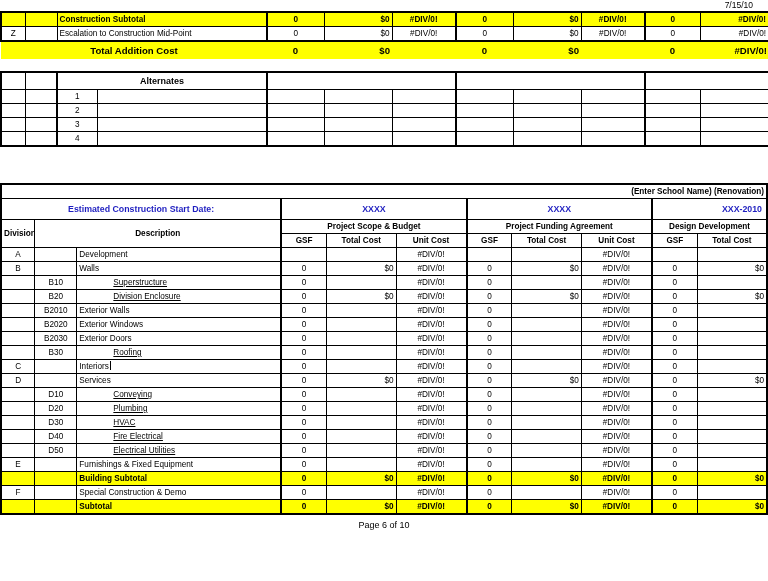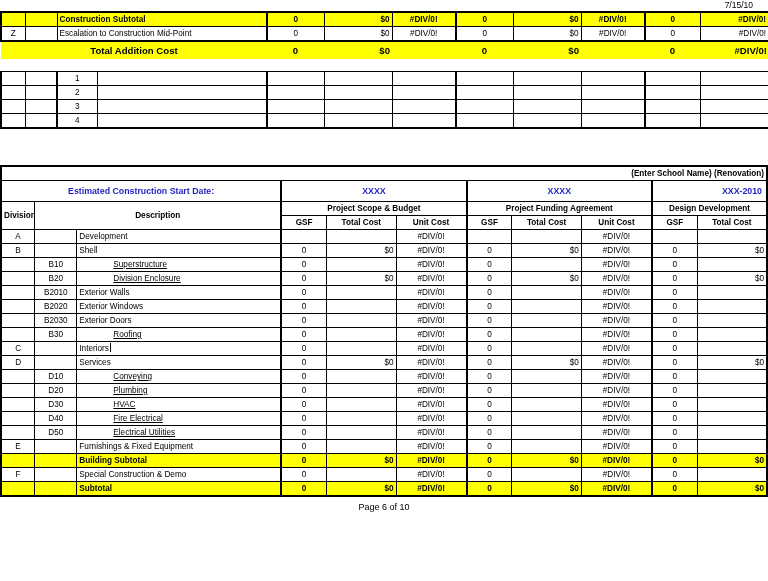--- a/index.html
+++ b/index.html
@@ -180,20 +180,28 @@
       <col style="width:57px">
         <col style="width:68px">
         <col style="width:64px">
       <col style="width:57px">
         <col style="width:68px">
         <col style="width:64px">
       <col style="width:55px">
         <col style="width:69px">
     </colgroup>
     <tbody id="alt-rows">
+        <tr>
+          <td style="border-left:2px solid #000;border-top:2px solid #000;height:16px;"></td>
+          <td style="border-top:2px solid #000;height:16px;"></td>
+          <td class="c b" style="border-top:2px solid #000;border-left:2px solid #000;height:16px;font-size:9px;border-right:2px solid #000;" colspan="2">Alternates</td>
+          <td style="border-top:2px solid #000;border-left:2px solid #000;height:16px;" colspan="3"></td>
+          <td style="border-top:2px solid #000;border-left:2px solid #000;height:16px;" colspan="3"></td>
+          <td style="border-top:2px solid #000;border-left:2px solid #000;height:16px;border-right:2px solid #000;" colspan="2"></td>
+        </tr>
         <tr>
           <td style="border-left:2px solid #000;"></td>
           <td></td>
           <td class="c" style="border-left:2px solid #000;">1</td>
           <td class="l" style="border-right:2px solid #000;"></td>
           <td class="c" style="border-left:2px solid #000;"></td>
           <td class="r"></td>
           <td class="c"></td>
           <td class="c" style="border-left:2px solid #000;"></td>
           <td class="r"></td>
@@ -300,21 +308,21 @@
           <td class="c">#DIV/0!</td>
           <td class="c" style="border-left:2px solid #000;"></td>
           <td class="r"></td>
           <td class="c">#DIV/0!</td>
           <td class="c" style="border-left:2px solid #000;"></td>
           <td class="r" style="border-right:2px solid #000;"></td>
         </tr>
         <tr>
           <td class="c" style="border-left:2px solid #000;">B</td>
           <td class="c"></td>
-          <td class="l indent1">Shell</td>
+          <td class="l indent1">Walls</td>
           <td class="c" style="border-left:2px solid #000;">0</td>
           <td class="r">$0</td>
           <td class="c">#DIV/0!</td>
           <td class="c" style="border-left:2px solid #000;">0</td>
           <td class="r">$0</td>
           <td class="c">#DIV/0!</td>
           <td class="c" style="border-left:2px solid #000;">0</td>
           <td class="r" style="border-right:2px solid #000;">$0</td>
         </tr>
         <tr>

